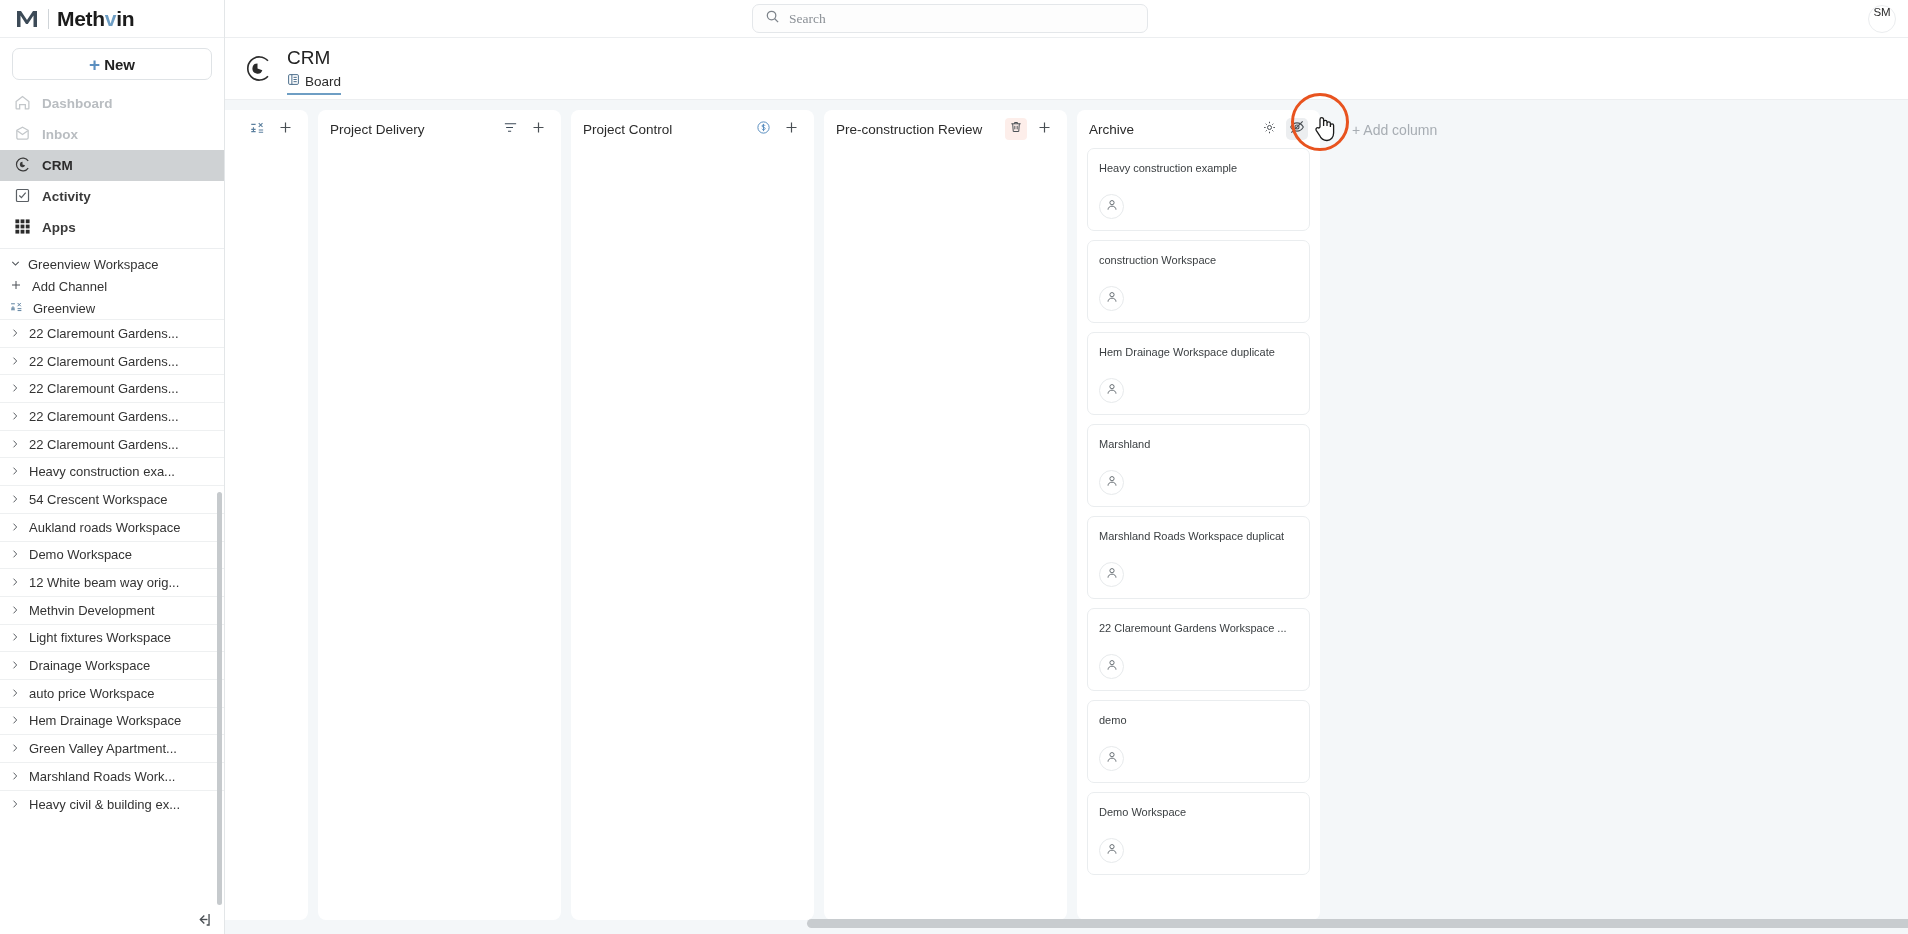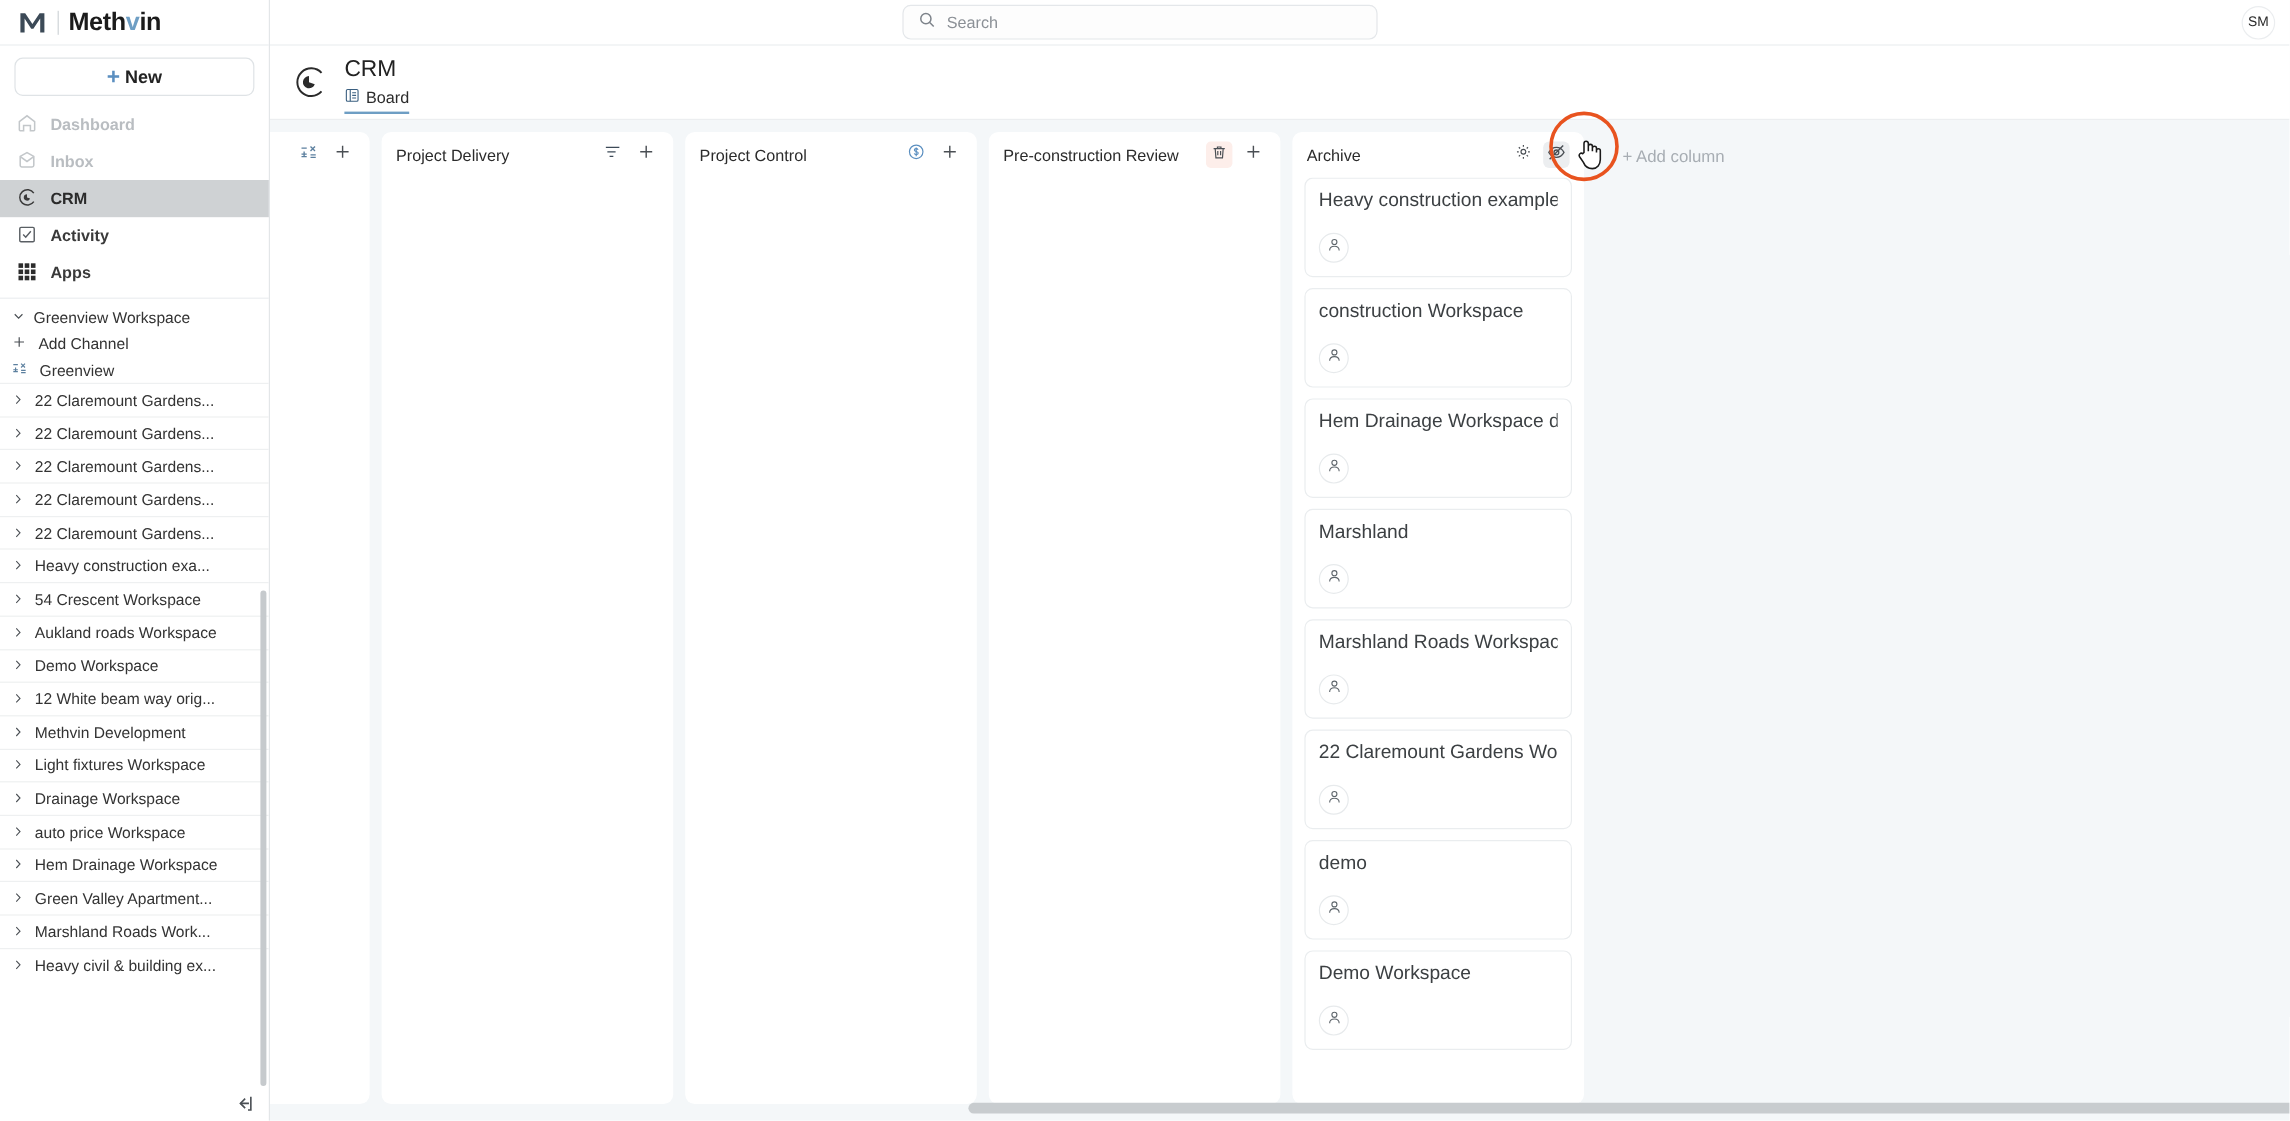--- a/index.html
+++ b/index.html
@@ -83,27 +83,27 @@
     height: 38px; flex: 0 0 38px; display: flex; align-items: center;
     border-bottom: 1px solid #eceef0; position: relative;
   }
   .search-box {
     position: absolute; left: 527px; top: 4px; width: 396px; height: 29px;
     border: 1px solid #e4e7ea; border-radius: 7px; background: #fdfdfd;
     display: flex; align-items: center; gap: 9px; padding: 0 12px;
   }
   .search-box input {
     border: none; outline: none; background: transparent; flex: 1;
-    font-size: 13.5px; color: #1d4ed8; font-family: Liberation Sans, sans-serif;
+    font-size: 13.5px; color: #1d4ed8; font-family: Liberation Serif, serif;
   }
   .search-box input::placeholder { color: #8b9096; }
   .avatar-top {
     position: absolute; right: 12px; top: 5px; width: 28px; height: 28px;
     border-radius: 50%; border: 1px solid #ebedef; display: flex;
-    align-items: center; justify-content: center; font-size: 11.5px; color: #2b2b2b; font-weight: 400;
+    align-items: flex-start; justify-content: center; font-size: 11.5px; color: #2b2b2b; font-weight: 400;
   }
 
   .page-head {
     height: 62px; flex: 0 0 62px; display: flex; align-items: flex-start;
     gap: 13px; padding: 8px 0 0 16px; border-bottom: 1px solid #eceef0;
   }
   .page-icon { width: 33px; height: 33px; margin-top: 6px; flex: 0 0 33px; }
   .page-title { font-size: 19px; color: #222; line-height: 24px; }
   .view-tabs { display: flex; gap: 16px; margin-top: 3px; flex-direction: column; }
   .view-tab {
@@ -130,21 +130,21 @@
   }
   .col-title { font-size: 13.5px; color: #2b2b2b; flex: 1 1 auto; white-space: nowrap; overflow: hidden; }
   .col-act { width: 22px; height: 22px; display:flex; align-items:center; justify-content:center; cursor:pointer; border-radius: 4px; }
   .col-act.danger { background: #fdeeea; }
   .col-body { flex: 1 1 auto; padding: 0 10px; overflow: hidden; }
 
   .card {
     background: #fff; border: 1px solid #eaedef; border-radius: 7px;
     margin-bottom: 9px; padding: 10px 11px 11px 11px; cursor: pointer;
   }
-  .card-title { font-size: 16px; color: #3c4043; line-height: 18px; white-space: nowrap; overflow: hidden; }
+  .card-title { font-size: 11px; color: #3c4043; line-height: 18px; white-space: nowrap; overflow: hidden; }
   .card-avatar {
     width: 25px; height: 25px; border-radius: 50%; border: 1px solid #e7eaec;
     margin-top: 17px; display: flex; align-items: center; justify-content: center;
   }
 
   .add-column {
     font-size: 14px; color: #a7adb3; padding: 12px 0 0 22px; cursor: pointer; white-space: nowrap;
   }
 
   .hbar-track {

